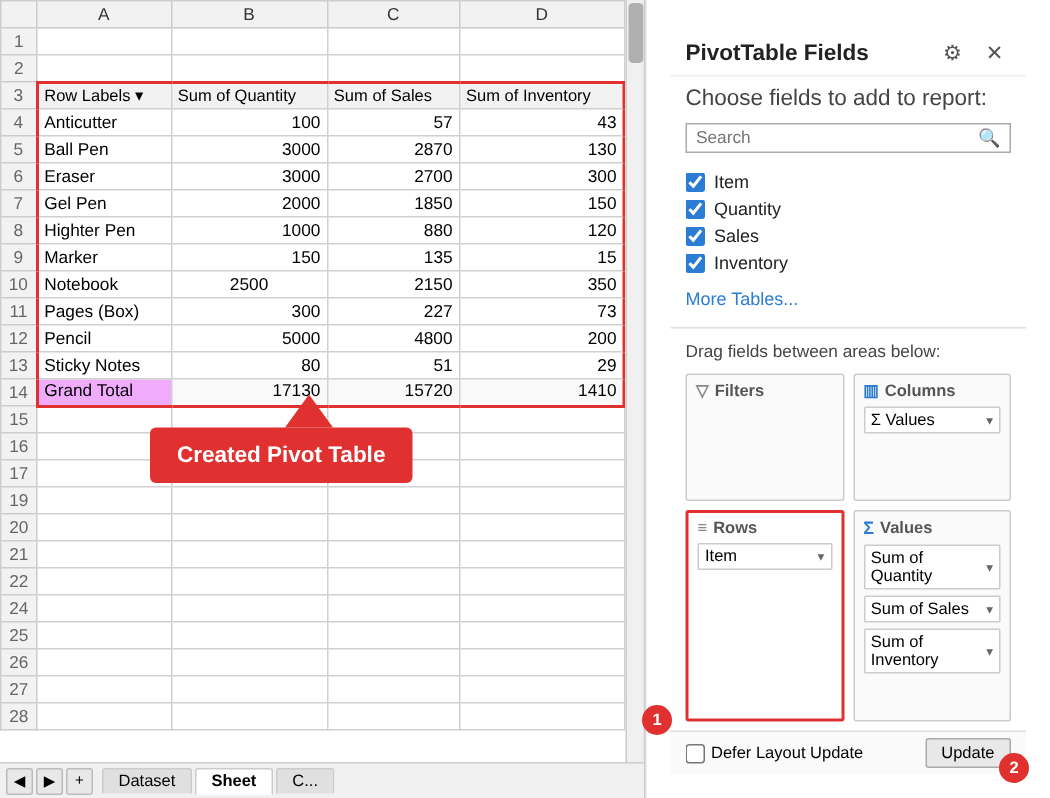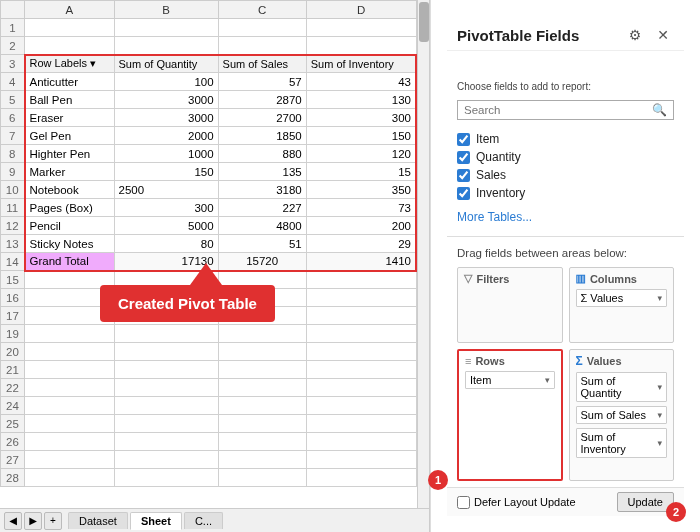--- a/index.html
+++ b/index.html
@@ -38,21 +38,21 @@
     .sheet-inner { flex: 1; overflow: hidden; }
 
     
     .pivot-panel { flex: 1; background: #fff; display: flex; flex-direction: column; padding: 16px; border-left: 1px solid #ddd; min-width: 270px; }
 
     .panel-header { display: flex; align-items: center; justify-content: space-between; padding: 8px 10px 4px 10px; border-bottom: 1px solid #eee; }
     .panel-title { font-size: 15px; font-weight: 600; color: #222; }
     .panel-icons { display: flex; gap: 6px; }
     .panel-icon-btn { width: 22px; height: 22px; display: flex; align-items: center; justify-content: center; cursor: pointer; color: #555; font-size: 14px; }
 
-    .panel-subtitle { padding: 6px 10px 4px 10px; font-size: 10px; color: #444; margin-top: 24px; }
+    .panel-subtitle { padding: 6px 10px 4px 10px; font-size: 15px; color: #444; }
 
     .search-box { margin: 4px 10px 6px 10px; display: flex; align-items: center; border: 1px solid #aaa; background: #fff; padding: 2px 6px; }
     .search-box input { border: none; outline: none; flex: 1; font-size: 11.5px; background: transparent; }
     .search-icon { color: #666; font-size: 12px; }
 
     .fields-list { padding: 4px 10px 6px 10px; }
     .field-item { display: flex; align-items: center; gap: 6px; padding: 2px 0; font-size: 12px; }
     .field-checkbox { width: 13px; height: 13px; accent-color: #2b7cd3; }
     .field-label { color: #222; }
 
@@ -166,22 +166,22 @@
               <tr class="pivot-table-area">
                 <td class="row-num">9</td>
                 <td style="border-left: 2px solid rgb(224, 48, 48);">Marker</td>
                 <td style="text-align: right;">150</td>
                 <td style="text-align: right;">135</td>
                 <td style="border-right: 2px solid rgb(224, 48, 48); text-align: right;">15</td>
               </tr>
               <tr class="pivot-table-area">
                 <td class="row-num">10</td>
                 <td style="border-left: 2px solid rgb(224, 48, 48);">Notebook</td>
-                <td style="text-align: left;">2500</td>
-                <td style="text-align: right;">3180</td>
+                <td style="text-align: center;">2500</td>
+                <td style="text-align: right;">2150</td>
                 <td style="border-right: 2px solid rgb(224, 48, 48); text-align: right;">350</td>
               </tr>
               <tr class="pivot-table-area">
                 <td class="row-num">11</td>
                 <td style="border-left: 2px solid rgb(224, 48, 48);">Pages (Box)</td>
                 <td style="text-align: right;">300</td>
                 <td style="text-align: right;">227</td>
                 <td style="border-right: 2px solid rgb(224, 48, 48); text-align: right;">73</td>
               </tr>
               <tr class="pivot-table-area">
@@ -195,21 +195,21 @@
                 <td class="row-num">13</td>
                 <td style="border-left: 2px solid rgb(224, 48, 48);">Sticky Notes</td>
                 <td style="text-align: right;">80</td>
                 <td style="text-align: right;">51</td>
                 <td style="border-right: 2px solid rgb(224, 48, 48); text-align: right;">29</td>
               </tr>
               <tr class="pivot-table-area grand-total">
                 <td class="row-num">14</td>
                 <td style="border-left: 2px solid rgb(224, 48, 48); border-bottom: 2px solid rgb(224, 48, 48); background: #f0abfc;">Grand Total</td>
                 <td style="border-bottom: 2px solid rgb(224, 48, 48); text-align: right; background: rgb(249, 249, 249);">17130</td>
-                <td style="border-bottom: 2px solid rgb(224, 48, 48); text-align: center; background: rgb(249, 249, 249);">15720</td>
+                <td style="border-bottom: 2px solid rgb(224, 48, 48); text-align: right; background: rgb(249, 249, 249);">15720</td>
                 <td style="border-right: 2px solid rgb(224, 48, 48); border-bottom: 2px solid rgb(224, 48, 48); text-align: right; background: rgb(249, 249, 249);">1410</td>
               </tr>
               <tr>
                 <td class="row-num">15</td>
                 <td></td>
                 <td></td>
                 <td></td>
                 <td></td>
               </tr>
               <tr>

